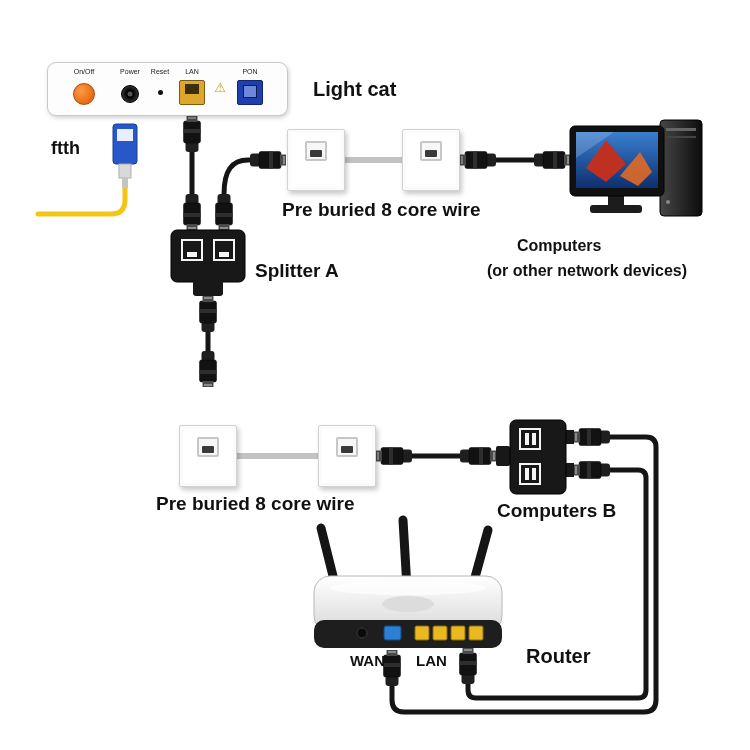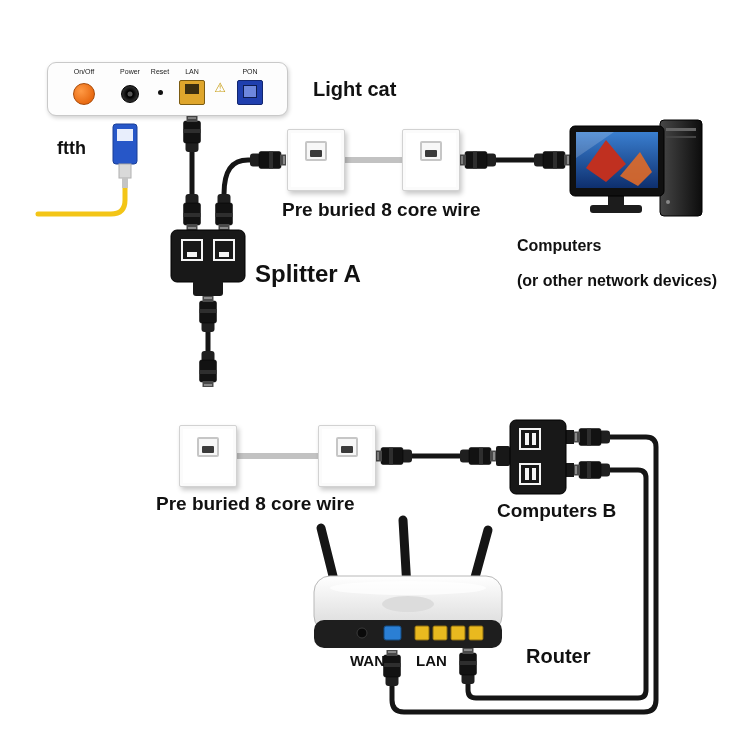--- a/index.html
+++ b/index.html
@@ -183,24 +183,24 @@
       <div class="jack"></div>
     </div>
   <div class="plate" style="left:179px;top:425px">
       <div class="jack"></div>
     </div>
   <div class="plate" style="left:318px;top:425px">
       <div class="jack"></div>
     </div>
 
   <div class="lbl" style="left:313px;top:78px;font-size:20px">Light cat</div>
-  <div class="lbl" style="left:57px;top:138px;font-size:18px">ftth</div>
+  <div class="lbl" style="left:51px;top:138px;font-size:18px">ftth</div>
   <div class="lbl" style="left:282px;top:199px;font-size:19px">Pre buried 8 core wire</div>
-  <div class="lbl" style="left:255px;top:260px;font-size:24px">Splitter A</div>
+  <div class="lbl" style="left:255px;top:260px;font-size:19px">Splitter A</div>
   <div class="lbl" style="left:517px;top:237px;width:200px;text-align:left;font-size:16px">Computers</div>
-  <div class="lbl" style="left:487px;top:272px;width:260px;text-align:center;font-size:16px">(or other network devices)</div>
+  <div class="lbl" style="left:487px;top:262px;width:260px;text-align:left;font-size:16px">(or other network devices)</div>
   <div class="lbl" style="left:156px;top:493px;font-size:19px">Pre buried 8 core wire</div>
   <div class="lbl" style="left:497px;top:500px;font-size:19px">Computers B</div>
   <div class="lbl" style="left:526px;top:645px;font-size:20px">Router</div>
   <div class="lbl" style="left:350px;top:652px;font-size:15px">WAN</div>
   <div class="lbl" style="left:416px;top:652px;font-size:15px">LAN</div>
 
 </div>
 
 </body></html>

